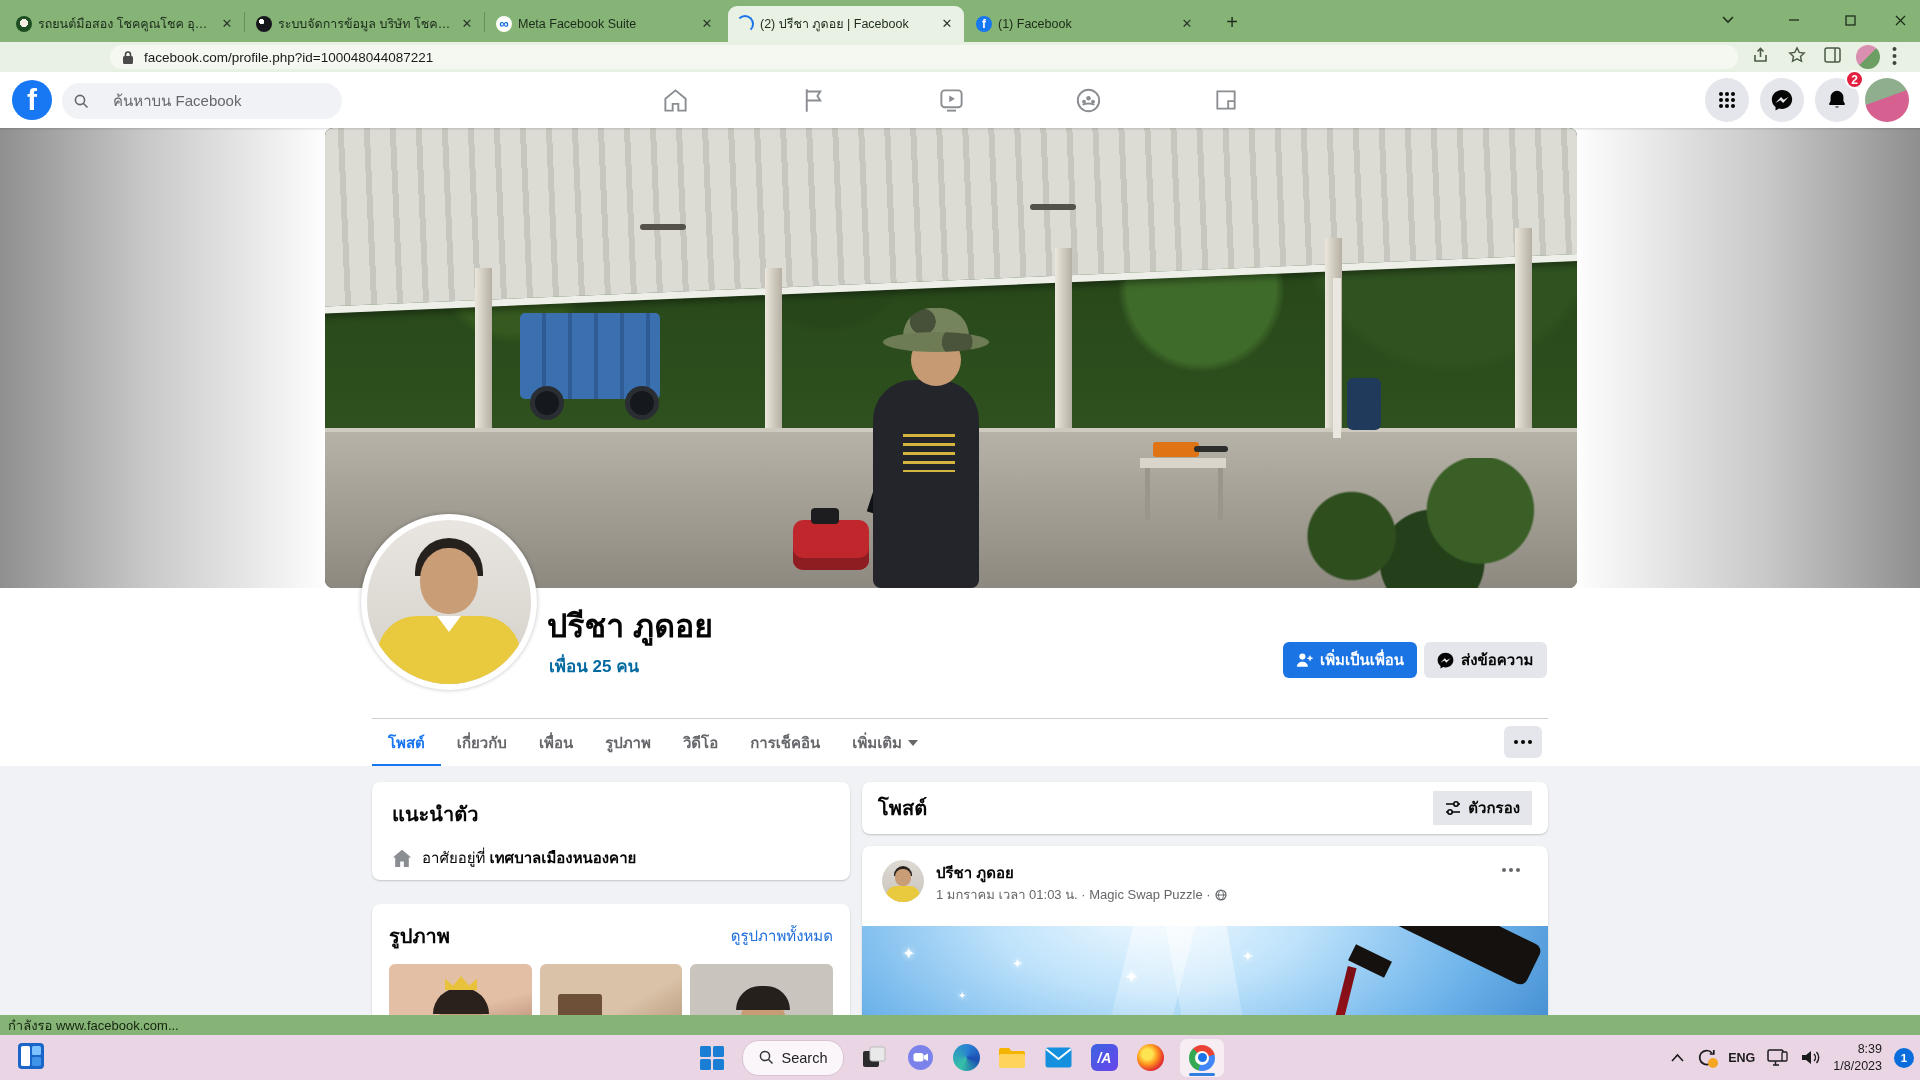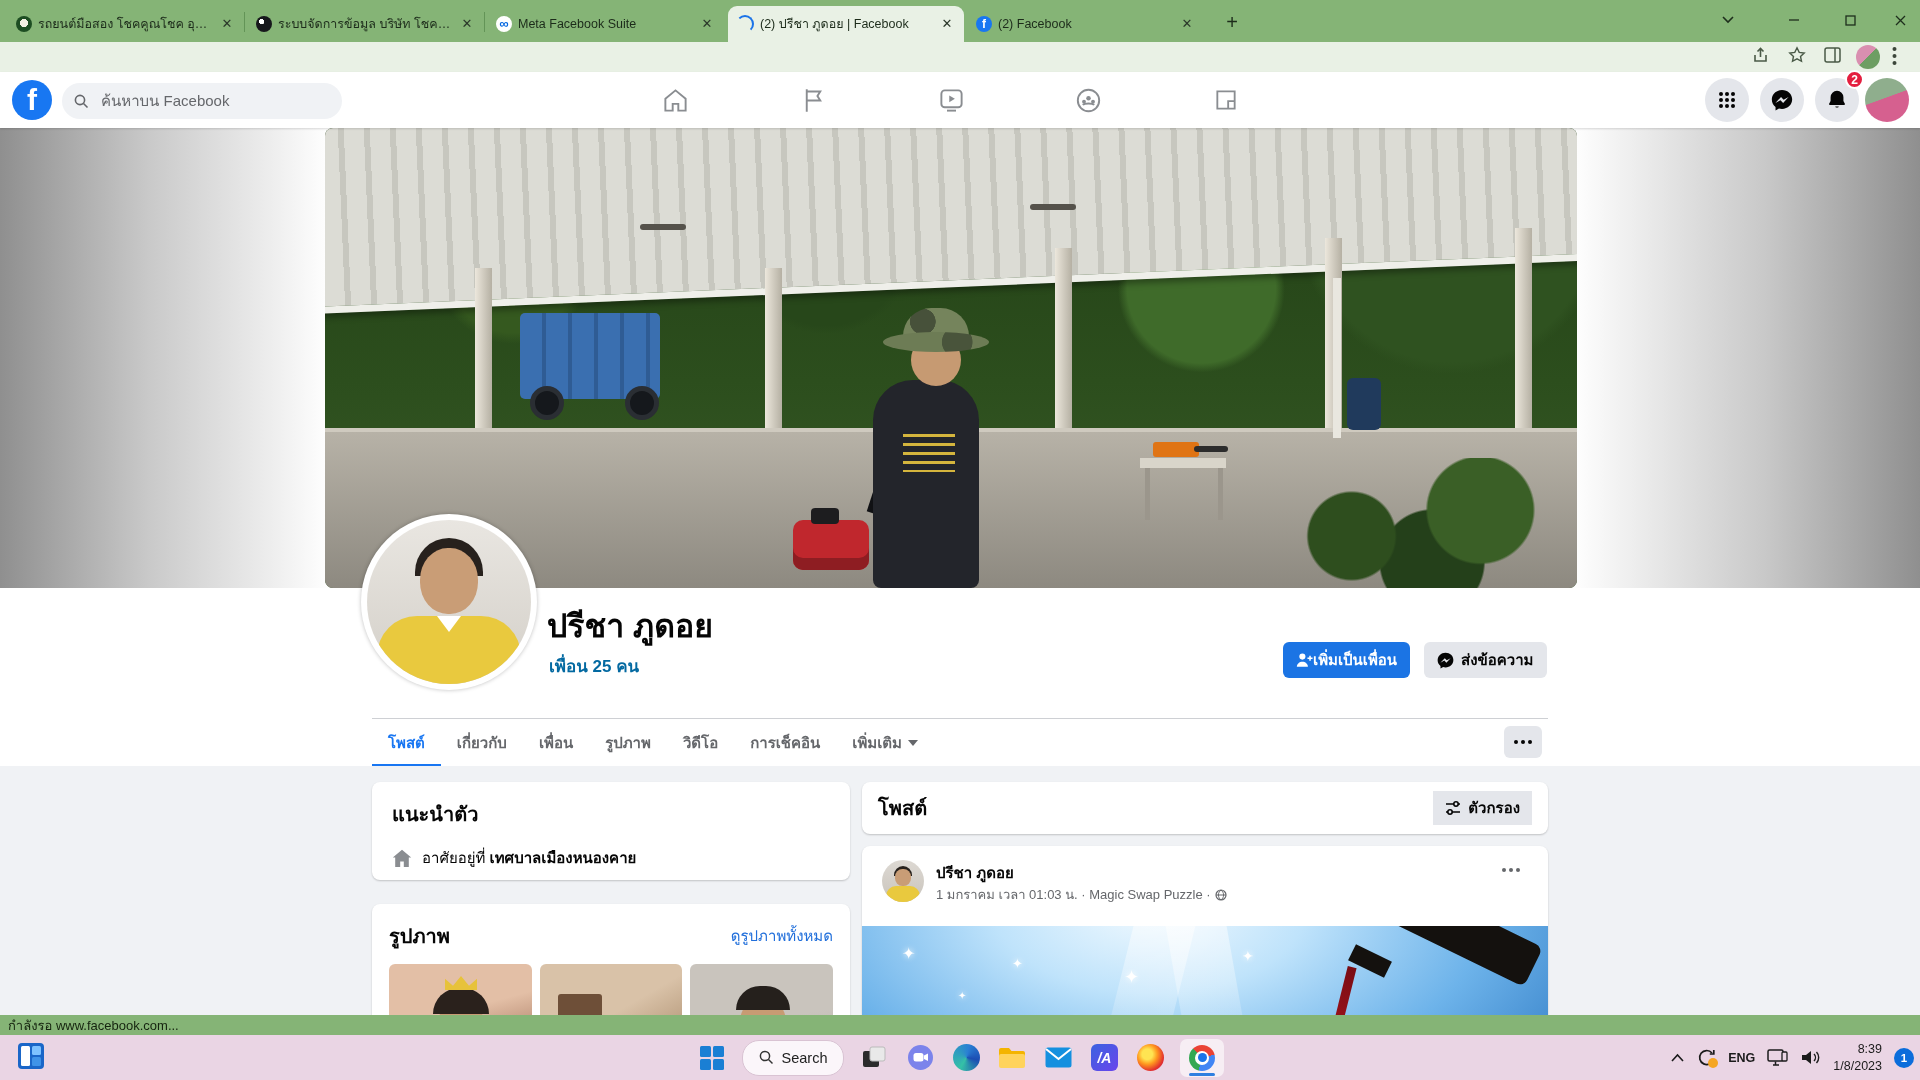--- a/index.html
+++ b/index.html
@@ -24,21 +24,21 @@
   .winbtn{top:0;width:44px;height:40px;display:flex;align-items:center;justify-content:center;color:#1e2e1c;}
 
   .toolbar{left:0;top:42px;width:1920px;height:30px;background:#e9f1e5;}
   .urlpill{left:110px;top:45px;width:1628px;height:24px;border-radius:12px;background:#f4f8f1;display:flex;align-items:center;padding:0 12px;box-sizing:border-box;}
   .url{font-size:13.5px;color:#1b1b1b;margin-left:10px;}
 
   
   .fbheader{left:0;top:72px;width:1920px;height:56px;background:#fff;box-shadow:0 1px 2px rgba(0,0,0,.15);z-index:5;}
   .fblogo{left:12px;top:80px;width:40px;height:40px;border-radius:50%;background:#1877f2;color:#fff;
           font-weight:bold;font-size:30px;display:flex;align-items:center;justify-content:center;}
-  .fbsearch{left:62px;top:83px;width:280px;height:36px;border-radius:18px;background:#f0f2f5;display:flex;align-items:center;padding:0 12px;box-sizing:border-box;color:#65676b;font-size:15px;gap:12px;}
+  .fbsearch{left:62px;top:83px;width:280px;height:36px;border-radius:18px;background:#f0f2f5;display:flex;align-items:center;padding:0 12px;box-sizing:border-box;color:#65676b;font-size:15px;gap:24px;}
   .navslot{top:80px;width:56px;height:40px;display:flex;align-items:center;justify-content:center;}
   .hcirc{top:78px;width:44px;height:44px;border-radius:50%;background:#e4e6eb;display:flex;align-items:center;justify-content:center;}
   .badge{background:#e41e3f;color:#fff;border-radius:10px;min-width:19px;height:19px;font-size:12px;font-weight:bold;
          display:flex;align-items:center;justify-content:center;border:2px solid #fff;box-sizing:border-box;}
 
   
   .sbtrack{left:1904px;top:72px;width:16px;height:943px;background:#f1f3f0;}
   .sbthumb{left:1907px;top:94px;width:10px;height:110px;background:#c3c8c1;border-radius:5px;}
 
   
@@ -88,21 +88,21 @@
   .pfp-in{width:164px;height:164px;border-radius:50%;overflow:hidden;position:relative;
           background:linear-gradient(#e9e6e1,#d3cfc8);}
   .pfp-hair{position:absolute;left:48px;top:18px;width:68px;height:38px;border-radius:34px 34px 0 0;background:#27211d;}
   .pfp-face{position:absolute;left:53px;top:28px;width:58px;height:66px;border-radius:48%;background:#c99d76;}
   .pfp-shirt{position:absolute;left:10px;top:96px;width:144px;height:80px;border-radius:40px 40px 0 0;background:#e9c93e;}
   .pfp-collar{position:absolute;left:70px;top:96px;width:24px;height:16px;background:#fff;clip-path:polygon(0 0,100% 0,50% 100%);}
 
   .pname{left:547px;top:600px;font-size:32px;font-weight:bold;color:#050505;}
   .pfriends{left:549px;top:652px;font-size:17px;font-weight:600;color:#0369a1;}
   .btn-primary{left:1283px;top:642px;height:36px;border-radius:6px;background:#1b74e4;color:#fff;
-               display:flex;align-items:center;padding:0 13px;font-size:15px;font-weight:600;}
+               display:flex;align-items:center;gap:7px;padding:0 13px;font-size:15px;font-weight:600;}
   .btn-secondary{left:1424px;top:642px;height:36px;border-radius:6px;background:#e4e6eb;color:#050505;
                display:flex;align-items:center;gap:7px;padding:0 13px;font-size:15px;font-weight:600;}
 
   .ptabs{left:372px;top:718px;width:1176px;height:48px;border-top:1px solid #ced0d4;display:flex;align-items:stretch;}
   .ptab{padding:0 16px;display:flex;align-items:center;font-size:15px;font-weight:600;color:#65676b;}
   .ptab.on{color:#1876f2;box-shadow:inset 0 -3px 0 #1876f2;}
   .caret{width:0;height:0;border-left:5px solid transparent;border-right:5px solid transparent;border-top:6px solid #65676b;margin-left:6px;}
   .morebtn{left:1504px;top:726px;width:38px;height:32px;border-radius:6px;background:#e4e6eb;
            display:flex;align-items:center;justify-content:center;gap:3px;}
   .dot{width:4px;height:4px;border-radius:50%;background:#050505;}
@@ -165,21 +165,21 @@
       <span class="ttl">Meta Facebook Suite</span>
       <span class="x">✕</span>
     </div>
     <div class="a tab active" style="left:728px">
       <span class="spinner"></span>
       <span class="ttl">(2) ปรีชา ภูดอย | Facebook</span>
       <span class="x">✕</span>
     </div>
     <div class="a tab" style="left:968px">
       <span class="favicon" style="background:#1877f2;color:#fff;font-weight:bold;font-size:12px;line-height:16px;text-align:center">f</span>
-      <span class="ttl">(2) Facebook</span>
+      <span class="ttl">(1) Facebook</span>
       <span class="x">✕</span>
     </div>
     <div class="a" style="left:1218px;top:8px;width:28px;height:28px;display:flex;align-items:center;justify-content:center;font-size:20px;color:#1c2b1a">+</div>
 
     <div class="a winbtn" style="left:1706px">
       <svg width="12" height="8" viewBox="0 0 12 8">
           <path d="M1 1l5 5 5-5" fill="none" stroke="#1e2e1c" stroke-width="1.6"></path>
         </svg>
     </div>
     <div class="a winbtn" style="left:1772px">
@@ -208,20 +208,27 @@
     <div class="a" style="left:46px;top:47px">
       <svg width="18" height="18" viewBox="0 0 18 18">
           <path d="M7 3l6 6-6 6" fill="none" stroke="#6b7a68" stroke-width="2"></path>
         </svg>
     </div>
     <div class="a" style="left:80px;top:47px">
       <svg width="17" height="17" viewBox="0 0 17 17">
           <path d="M3 3l11 11M14 3L3 14" stroke="#3c463a" stroke-width="2"></path>
         </svg>
     </div>
+  </div>
+  <div class="a urlpill">
+    <svg width="12" height="15" viewBox="0 0 12 15">
+      <rect x="1" y="6" width="10" height="8" rx="1.5" fill="#4a4a4a"></rect>
+      <path d="M3.5 6V4.5a2.5 2.5 0 015 0V6" fill="none" stroke="#4a4a4a" stroke-width="1.6"></path>
+    </svg>
+    <span class="url">facebook.com/profile.php?id=100048044087221</span>
   </div>
   <div class="a" style="left:1752px;top:47px">
     <svg width="17" height="17" viewBox="0 0 17 17">
         <path d="M8.5 10V2M5.5 4.5L8.5 1.5l3 3" fill="none" stroke="#4a5a47" stroke-width="1.6"></path>
         <path d="M3 8v6h11V8" fill="none" stroke="#4a5a47" stroke-width="1.6"></path>
       </svg>
   </div>
   <div class="a" style="left:1788px;top:46px">
     <svg width="18" height="18" viewBox="0 0 18 18">
         <path d="M9 1.8l2.2 4.6 5 .6-3.7 3.4 1 4.9L9 12.9l-4.5 2.4 1-4.9L1.8 7l5-.6z" fill="none" stroke="#4a5a47" stroke-width="1.4"></path>

